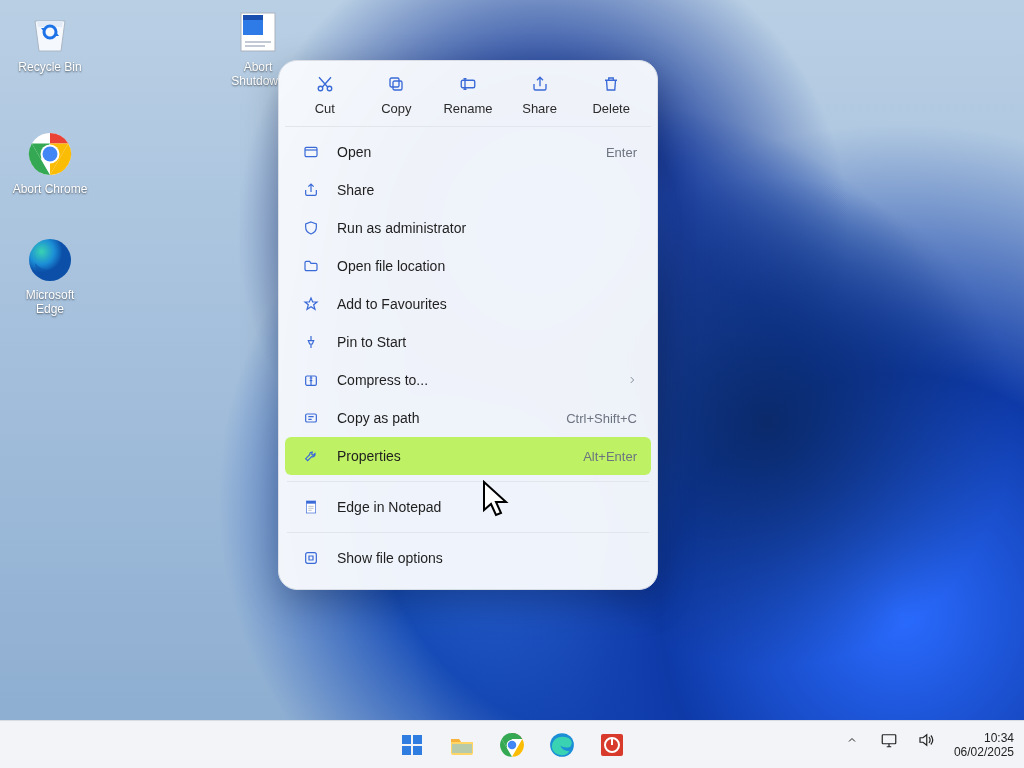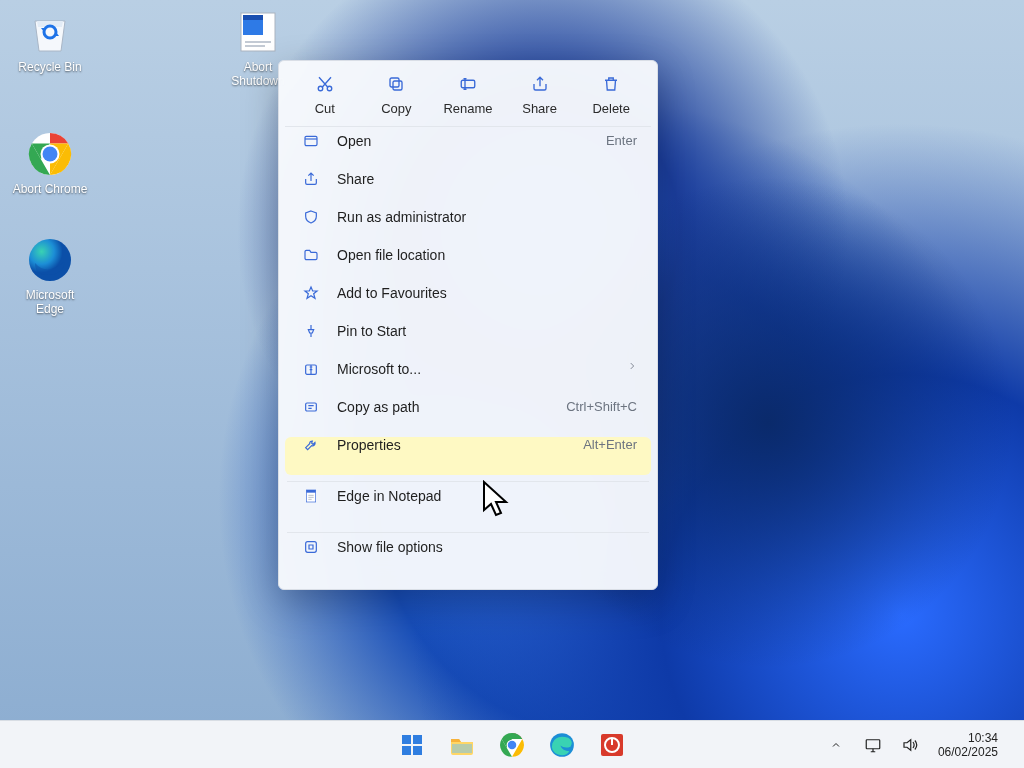--- a/index.html
+++ b/index.html
@@ -21,34 +21,34 @@
   .desktop { position: absolute; inset: 0; }
   .dicon { position: absolute; width: 80px; text-align: center; cursor: pointer; }
   .dicon .glyph { width: 48px; height: 48px; margin: 0 auto 4px; display:flex; align-items:center; justify-content:center; }
   .dicon .label { color: #fff; font-size: 12px; text-shadow: 0 1px 2px rgba(0,0,0,.6); line-height: 14px; }
 
   
   .taskbar { position:absolute; left:0; right:0; bottom:0; height:48px;
     background:#f2f4f8; border-top:1px solid #d8dde4; display:flex; align-items:center; }
   .tb-center { position:absolute; left:50%; transform:translateX(-50%); display:flex; gap:8px; }
   .tb-btn { width:42px; height:42px; display:flex; align-items:center; justify-content:center; border-radius:4px; cursor:pointer; }
-  .tray { position:absolute; right:26px; display:flex; align-items:center; gap:19px; color:#222; font-size:12px; }
+  .tray { position:absolute; right:10px; display:flex; gap:19px; color:#222; font-size:12px; }
   .tray .clock { text-align:right; line-height:14px; }
   .tray-icon { width:18px; height:18px; display:flex; align-items:center; justify-content:center; cursor:pointer; }
 
   
   .menu { position:absolute; left:278px; top:60px; width:380px;
-    background:rgba(248,250,253,.96); border:1px solid #d9dee6; border-radius:6px;
+    background:rgba(248,250,253,.96); border:1px solid #d9dee6; border-radius:19px;
     box-shadow:0 12px 36px rgba(0,0,0,.25); backdrop-filter:blur(12px); padding:6px; }
   .menu-top { display:flex; justify-content:space-around; padding:6px 4px 10px; border-bottom:1px solid #e2e6ec; }
   .menu-top .act { width:64px; text-align:center; cursor:pointer; color:#2b2b2b; font-size:13px; }
   .menu-top .act .ic { height:22px; display:flex; align-items:center; justify-content:center; color:#3a6ad8; margin-bottom:6px; }
   .menu-list { padding:6px 0; }
-  .mi { display:flex; align-items:flex-start; padding:0 14px; height:38px; font-size:14px; color:#1f1f1f; border-radius:6px; cursor:pointer; }
-  .mi:hover, .mi.hover { background:#fef9c3; }
+  .mi { display:flex; align-items:center; padding:0 14px; height:38px; font-size:14px; color:#1f1f1f; border-radius:6px; cursor:pointer; }
+  .mi:hover, .mi.hover { background:#bef264; }
   .mi .mic { width:24px; display:flex; align-items:center; justify-content:center; margin-right:14px; color:#3a6ad8; }
   .mi .txt { flex:1; }
   .mi .shortcut { color:#6c7480; font-size:13px; }
   .sep { height:1px; background:#e2e6ec; margin:6px 2px; }
 
   .cursor { position:absolute; left:482px; top:480px; pointer-events:none; }
 
   svg { display:block; }
 </style>
 </head>
@@ -218,21 +218,21 @@
         </div>
       <div class="txt">Pin to Start</div>
     </div>
     <div class="mi">
       <div class="mic">
           <svg width="16" height="16" viewBox="0 0 24 24" fill="none" stroke="currentColor" stroke-width="1.8">
             <rect x="4" y="6" width="16" height="14" rx="2"></rect>
             <path d="M12 6 v14 M10 9 h4 M10 13 h4"></path>
           </svg>
         </div>
-      <div class="txt">Microsoft to...</div>
+      <div class="txt">Compress to...</div>
       <div class="shortcut">
           <svg width="10" height="10" viewBox="0 0 24 24" fill="none" stroke="#6c7480" stroke-width="2">
             <path d="M9 5 l7 7 l-7 7"></path>
           </svg>
         </div>
     </div>
     <div class="mi">
       <div class="mic">
           <svg width="16" height="16" viewBox="0 0 24 24" fill="none" stroke="currentColor" stroke-width="1.8">
             <rect x="4" y="6" width="16" height="12" rx="2"></rect>

